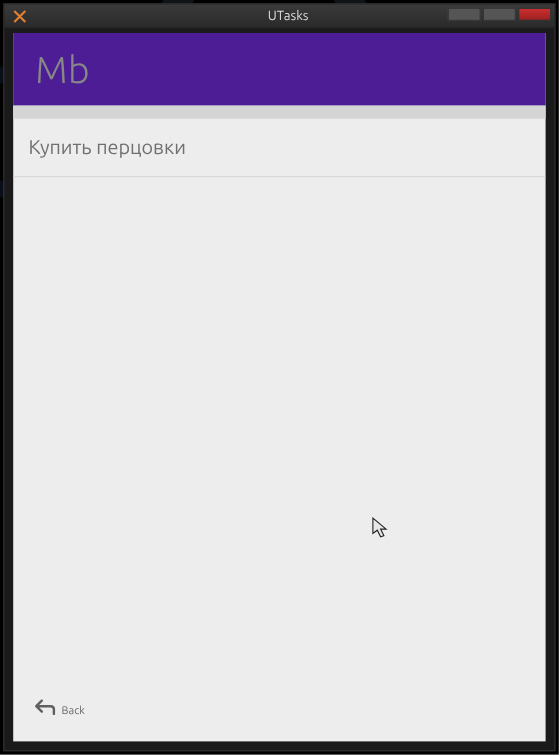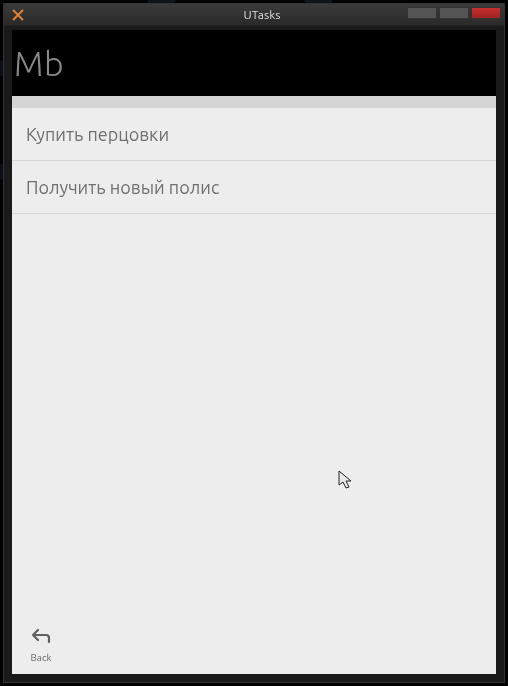--- a/index.html
+++ b/index.html
@@ -76,22 +76,22 @@
     .app-body {
       flex: 1;
       background: #ededed;
       margin: 8px;
       margin-top: 4px;
       display: flex;
       flex-direction: column;
       position: relative;
     }
     .header {
-      padding: 14px 16px 14px 2px;
-      background: #000000;
+      padding: 14px 16px 14px 20px;
+      background: #4c1d95;
     }
     .header-title {
       font-size: 34px;
       font-weight: 300;
       color: #888;
       letter-spacing: 0.5px;
     }
     .separator {
       height: 12px;
       background: #d5d5d5;
@@ -109,21 +109,21 @@
     }
     .footer {
       height: 58px;
       display: flex;
       align-items: center;
       padding: 0 18px;
       flex-shrink: 0;
     }
     .back-btn {
       display: flex;
-      flex-direction: column;
+      flex-direction: row;
       align-items: center;
       cursor: pointer;
       gap: 4px;
     }
     .back-icon svg {
       width: 22px;
       height: 18px;
     }
     .back-label {
       font-size: 10px;
@@ -184,21 +184,20 @@
   </div>
 
   <div class="app-body">
     <div class="header">
       <div class="header-title">Mb</div>
     </div>
     <div class="separator"></div>
 
     <div class="task-list">
       <div class="task-item">Купить перцовки</div>
-      <div class="task-item">Получить новый полис</div>
     </div>
 
     <div class="footer">
       <div class="back-btn">
         <span class="back-icon">
           <svg viewBox="0 0 22 18">
             <path d="M3 8 L8 3 M3 8 L8 13 M3 8 L16 8 Q19 8 19 11 L19 15" stroke="#606060" stroke-width="2.2" fill="none" stroke-linecap="round" stroke-linejoin="round"></path>
           </svg>
         </span>
         <span class="back-label">Back</span>

